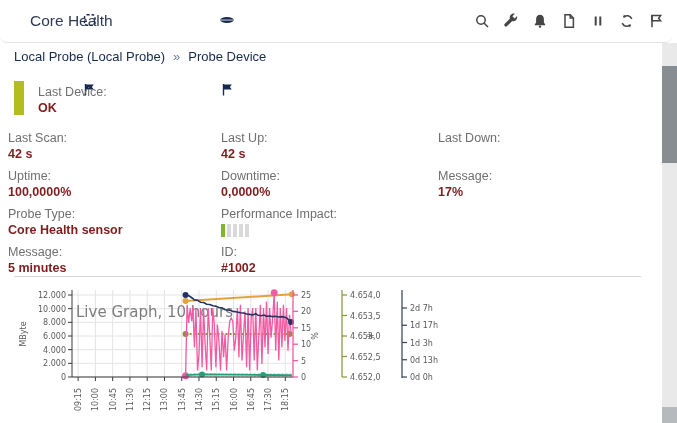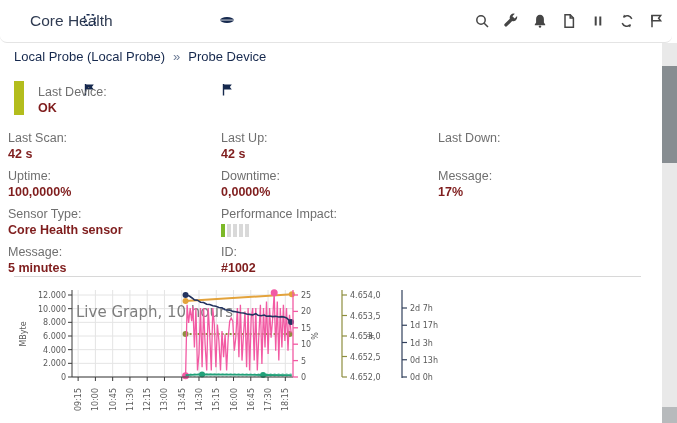--- a/index.html
+++ b/index.html
@@ -153,21 +153,21 @@
     </div>
     <div>
       <div class="lbl">Downtime:</div>
       <div class="val">0,0000%</div>
     </div>
     <div>
       <div class="lbl">Message:</div>
       <div class="val">17%</div>
     </div>
     <div>
-      <div class="lbl">Sensor Type:</div>
+      <div class="lbl">Probe Type:</div>
       <div class="val">Core Health sensor</div>
     </div>
     <div>
       <div class="lbl">Performance Impact:</div>
       <div class="impact">
         <span style="background: rgb(124, 185, 40);"></span>
         <span style="background: rgb(217, 217, 217);"></span>
         <span style="background: rgb(217, 217, 217);"></span>
         <span style="background: rgb(217, 217, 217);"></span>
         <span style="background: rgb(217, 217, 217);"></span>

